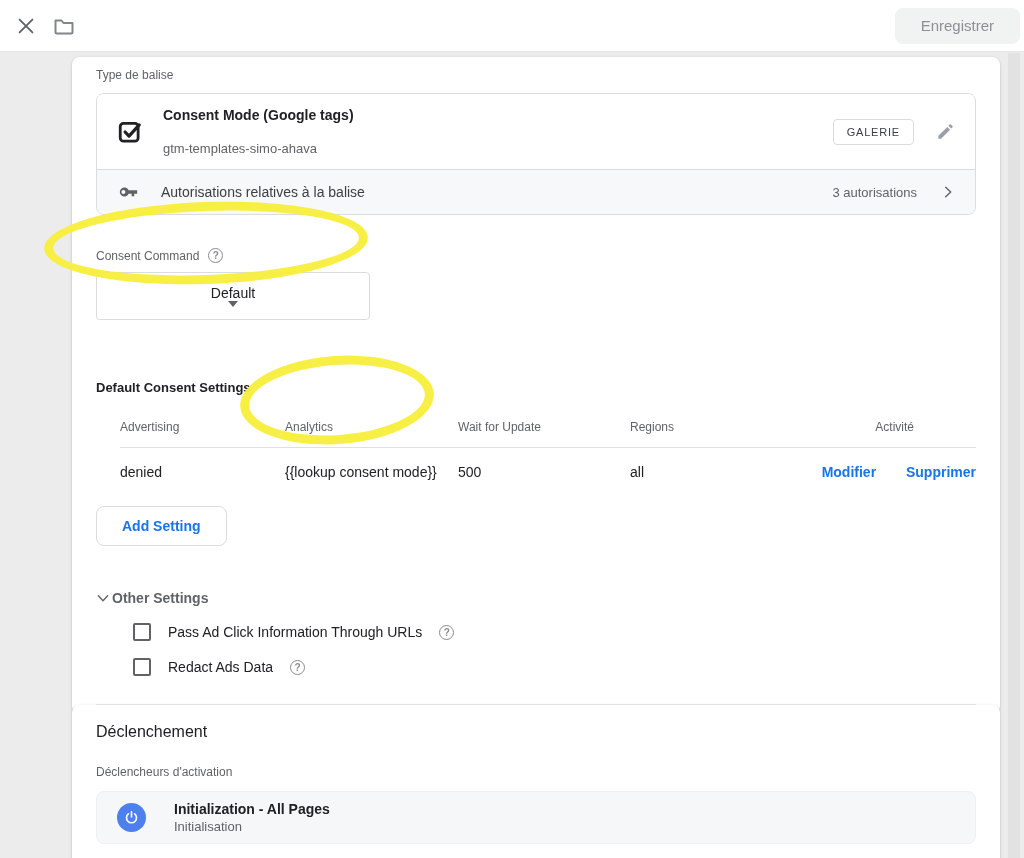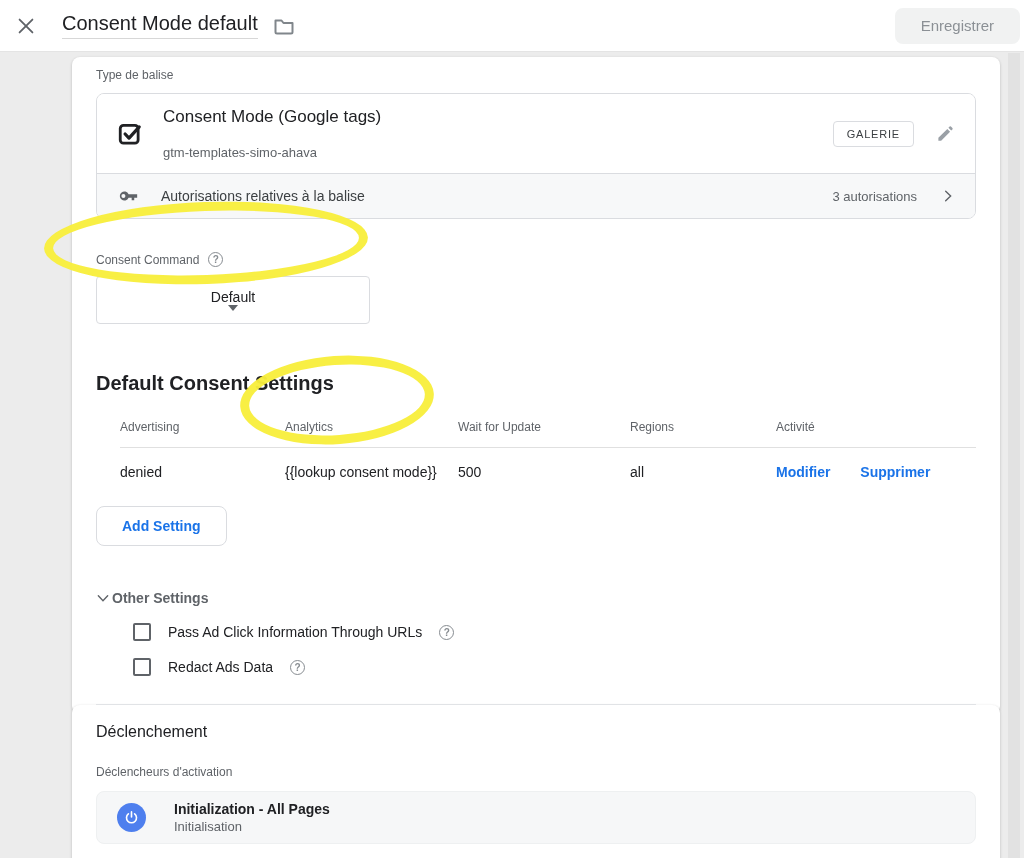--- a/index.html
+++ b/index.html
@@ -34,21 +34,21 @@
   }
   .card-main { top:57px; height:657px; padding:11px 24px 0; }
   .card-trigger { top:705px; height:175px; padding:18px 24px 0; }
 
   .section-label { font-size:12px; color:#5f6368; }
 
   
   .tag-box { margin-top:11px; border:1px solid #dadce0; border-radius:8px; overflow:hidden; }
   .tag-box-top { display:flex; align-items:center; padding:13px 20px; background:#fff; cursor:pointer; }
   .tpl-icon { width:26px; height:26px; flex:0 0 auto; margin-right:20px; }
-  .tpl-name { font-size:17px; font-weight:normal; color:#202124; }
+  .tpl-name { font-size:14px; font-weight:bold; color:#202124; }
   .tpl-id { font-size:13px; color:#5f6368; margin-top:18px; }
   .tag-box-right { margin-left:auto; display:flex; align-items:center; gap:22px; }
   .gallery-btn {
     border:1px solid #dadce0; border-radius:4px; background:#fff;
     padding:6px 13px; font-size:11px; letter-spacing:0.8px; color:#3c4043;
     font-family:inherit; cursor:pointer;
   }
   .pencil { width:19px; height:19px; cursor:pointer; }
   .tag-box-bottom {
     display:flex; align-items:center; padding:11px 20px;
@@ -67,27 +67,27 @@
     justify-content:center; cursor:pointer; flex:0 0 auto; font-weight:bold;
   }
   .dropdown {
     margin-top:9px; width:274px; border:1px solid #dadce0; border-radius:4px;
     padding:12px 16px; display:flex; align-items:center; justify-content:space-between;
     font-size:14px; color:#202124; cursor:pointer; background:#fff;flex-direction:column;
   }
   .caret-down { width:0; height:0; border-left:5px solid transparent; border-right:5px solid transparent; border-top:6px solid #5f6368; }
 
   
-  .settings-title { margin-top:48px; font-size:20px; font-weight:bold; color:#202124; }
+  .settings-title { margin-top:60px; font-size:13px; font-weight:bold; color:#202124; }
   .ctable { margin-top:25px; padding-left:24px; }
   .trow { display:flex; align-items:center; }
   .th { font-size:12px; color:#5f6368; padding-bottom:13px; }
   .td { font-size:14px; color:#202124; padding:16px 0 14px; }
   .c1 { width:165px; } .c2 { width:173px; } .c3 { width:172px; } .c4 { width:146px; }
-  .c5 { flex:1; text-align:left; }
+  .c5 { flex:1; text-align:right; }
   .th.c5 { padding-right:62px; }
   .thead-row { border-bottom:1px solid #e0e0e0; }
   .action-link { color:#1a73e8; font-weight:bold; font-size:14px; cursor:pointer; }
   .action-link + .action-link { margin-left:26px; }
   .add-setting-btn {
     margin-top:12px; border:1px solid #dadce0; border-radius:8px; background:#fff;
     color:#1a73e8; font-weight:bold; font-size:14px; font-family:inherit;
     padding:11px 25px; cursor:pointer;
   }
 
@@ -124,21 +124,20 @@
 </style>
 </head>
 <body>
 
 <div class="header">
   <span class="close-btn">
     <svg width="22" height="22" viewBox="0 0 24 24">
         <path d="M5 5 L19 19 M19 5 L5 19" stroke="#5f6368" stroke-width="2" fill="none" stroke-linecap="round"></path>
       </svg>
   </span>
-  <span class="page-title">Consent Mode default</span>
   <span class="folder-ic">
     <svg width="24" height="24" viewBox="0 0 24 24">
         <path d="M3.5 6.5 h6 l2 2.5 h9 v9 a1.5 1.5 0 0 1 -1.5 1.5 h-14 a1.5 1.5 0 0 1 -1.5 -1.5 z" fill="none" stroke="#80868b" stroke-width="2" stroke-linejoin="round"></path>
       </svg>
   </span>
   <button class="save-btn">Enregistrer</button>
 </div>
 
 <div class="right-shade"></div>
 

